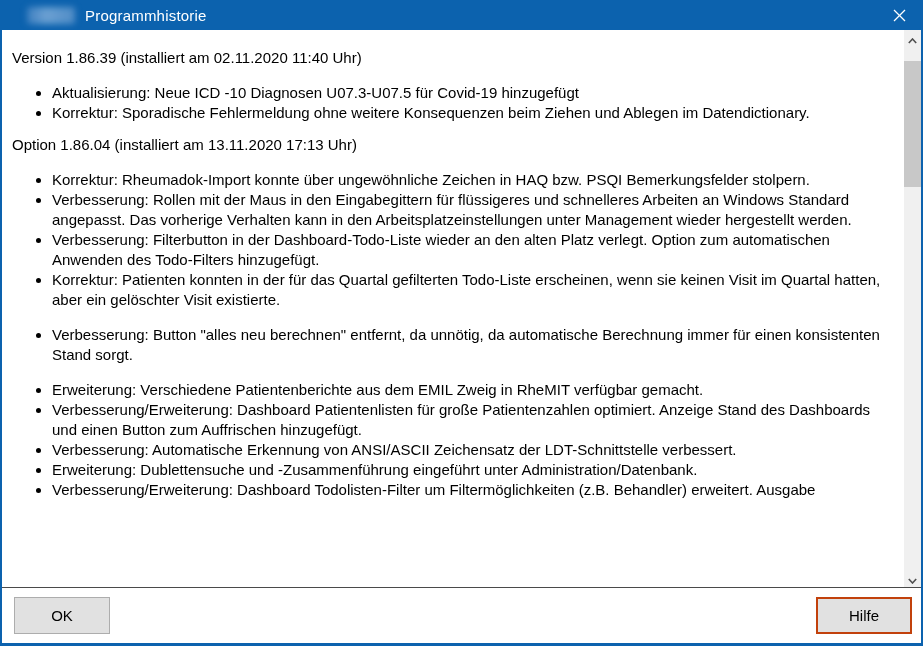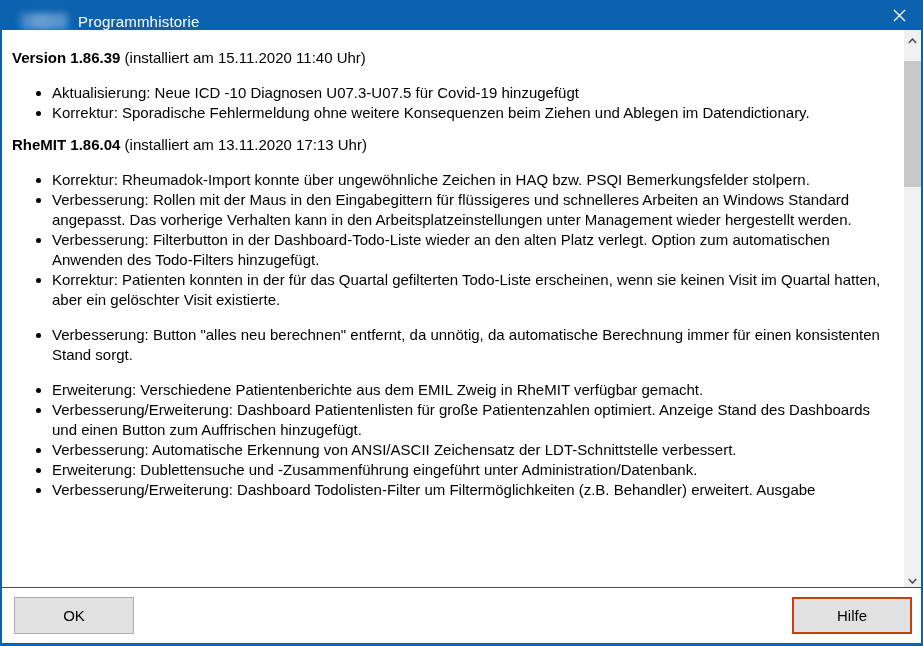--- a/index.html
+++ b/index.html
@@ -15,23 +15,23 @@
     border-left: 2px solid #0c62ae;
     border-right: 2px solid #0c62ae;
     border-bottom: 3px solid #0c62ae;
     background: #ffffff;
     display: flex; flex-direction: column;
   }
   
   .titlebar {
     height: 30px; flex: 0 0 30px;
     background: #0c62ae;
-    display: flex; align-items: flex-end;
+    display: flex; align-items: center;
     margin: 0 -2px;            
-    padding-left: 20px;
+    padding-left: 27px;
     color: #ffffff;
   }
   .app-icon {
     width: 48px; height: 17px;
     background: linear-gradient(90deg,#3d7fc0,#6ba0d2 40%,#4f8cc6);
     border-radius: 3px;
     filter: blur(3px);
     flex: 0 0 auto;
   }
   .title-text {
@@ -57,21 +57,21 @@
   }
   .content {
     position: absolute; left: 0; top: 0; right: 17px; bottom: 0;
     padding: 18px 20px 0 10px;
     font-size: 15px;
     line-height: 20px;
     color: #000000;
     overflow: hidden;
   }
   .version-heading { font-size: 15px; font-weight: 400; line-height: 20px; }
-  .version-heading b { font-weight: 700; }
+  .version-heading b { font-weight: 400; }
   ul.changes {
     margin: 15px 0 12px 0;
     padding-left: 40px;
     list-style: disc outside;
   }
   ul.changes li { line-height: 20px; }
   
   .scrollbar {
     position: absolute; top: 0; right: 0; bottom: 0;
     width: 17px;
@@ -90,21 +90,21 @@
     background: #c8c8c8;
   }
   
   .footer {
     flex: 0 0 55px;
     background: #ffffff;
     position: relative;
   }
   .btn {
     position: absolute; top: 9px;
-    height: 37px; width: 120px;
+    height: 37px; width: 96px;
     background: #e1e1e1;
     font-family: "Liberation Sans", sans-serif;
     font-size: 15px;
     color: #000000;
     display: flex; align-items: center; justify-content: center;
     cursor: default;
   }
   .btn-ok { left: 12px; border: 1px solid #adadad; }
   .btn-help { right: 9px; border: 2px solid #c2410c; }
 </style>
@@ -125,31 +125,31 @@
       </span>
     </div>
   </div>
 
   <div class="content-wrap">
     <div class="content">
 
       <div>
         <div class="version-heading">
           <b>Version 1.86.39</b>
-          <span>(installiert am 15.11.2020 11:40 Uhr)</span>
+          <span>(installiert am 02.11.2020 11:40 Uhr)</span>
         </div>
         <ul class="changes">
           <li>Aktualisierung: Neue ICD -10 Diagnosen U07.3-U07.5 für Covid-19 hinzugefügt</li>
           <li>Korrektur: Sporadische Fehlermeldung ohne weitere Konsequenzen beim Ziehen und Ablegen im Datendictionary.</li>
         </ul>
       </div>
 
       <div>
         <div class="version-heading">
-          <b>RheMIT 1.86.04</b>
+          <b>Option 1.86.04</b>
           <span>(installiert am 13.11.2020 17:13 Uhr)</span>
         </div>
         <ul class="changes">
           <li>Korrektur: Rheumadok-Import konnte über ungewöhnliche Zeichen in HAQ bzw. PSQI Bemerkungsfelder stolpern.</li>
           <li>Verbesserung: Rollen mit der Maus in den Eingabegittern für flüssigeres und schnelleres Arbeiten an Windows Standard angepasst. Das vorherige Verhalten kann in den Arbeitsplatzeinstellungen unter Management wieder hergestellt werden.</li>
           <li>Verbesserung: Filterbutton in der Dashboard-Todo-Liste wieder an den alten Platz verlegt. Option zum automatischen Anwenden des Todo-Filters hinzugefügt.</li>
           <li>Korrektur: Patienten konnten in der für das Quartal gefilterten Todo-Liste erscheinen, wenn sie keinen Visit im Quartal hatten, aber ein gelöschter Visit existierte.</li>
         </ul>
       </div>
 

